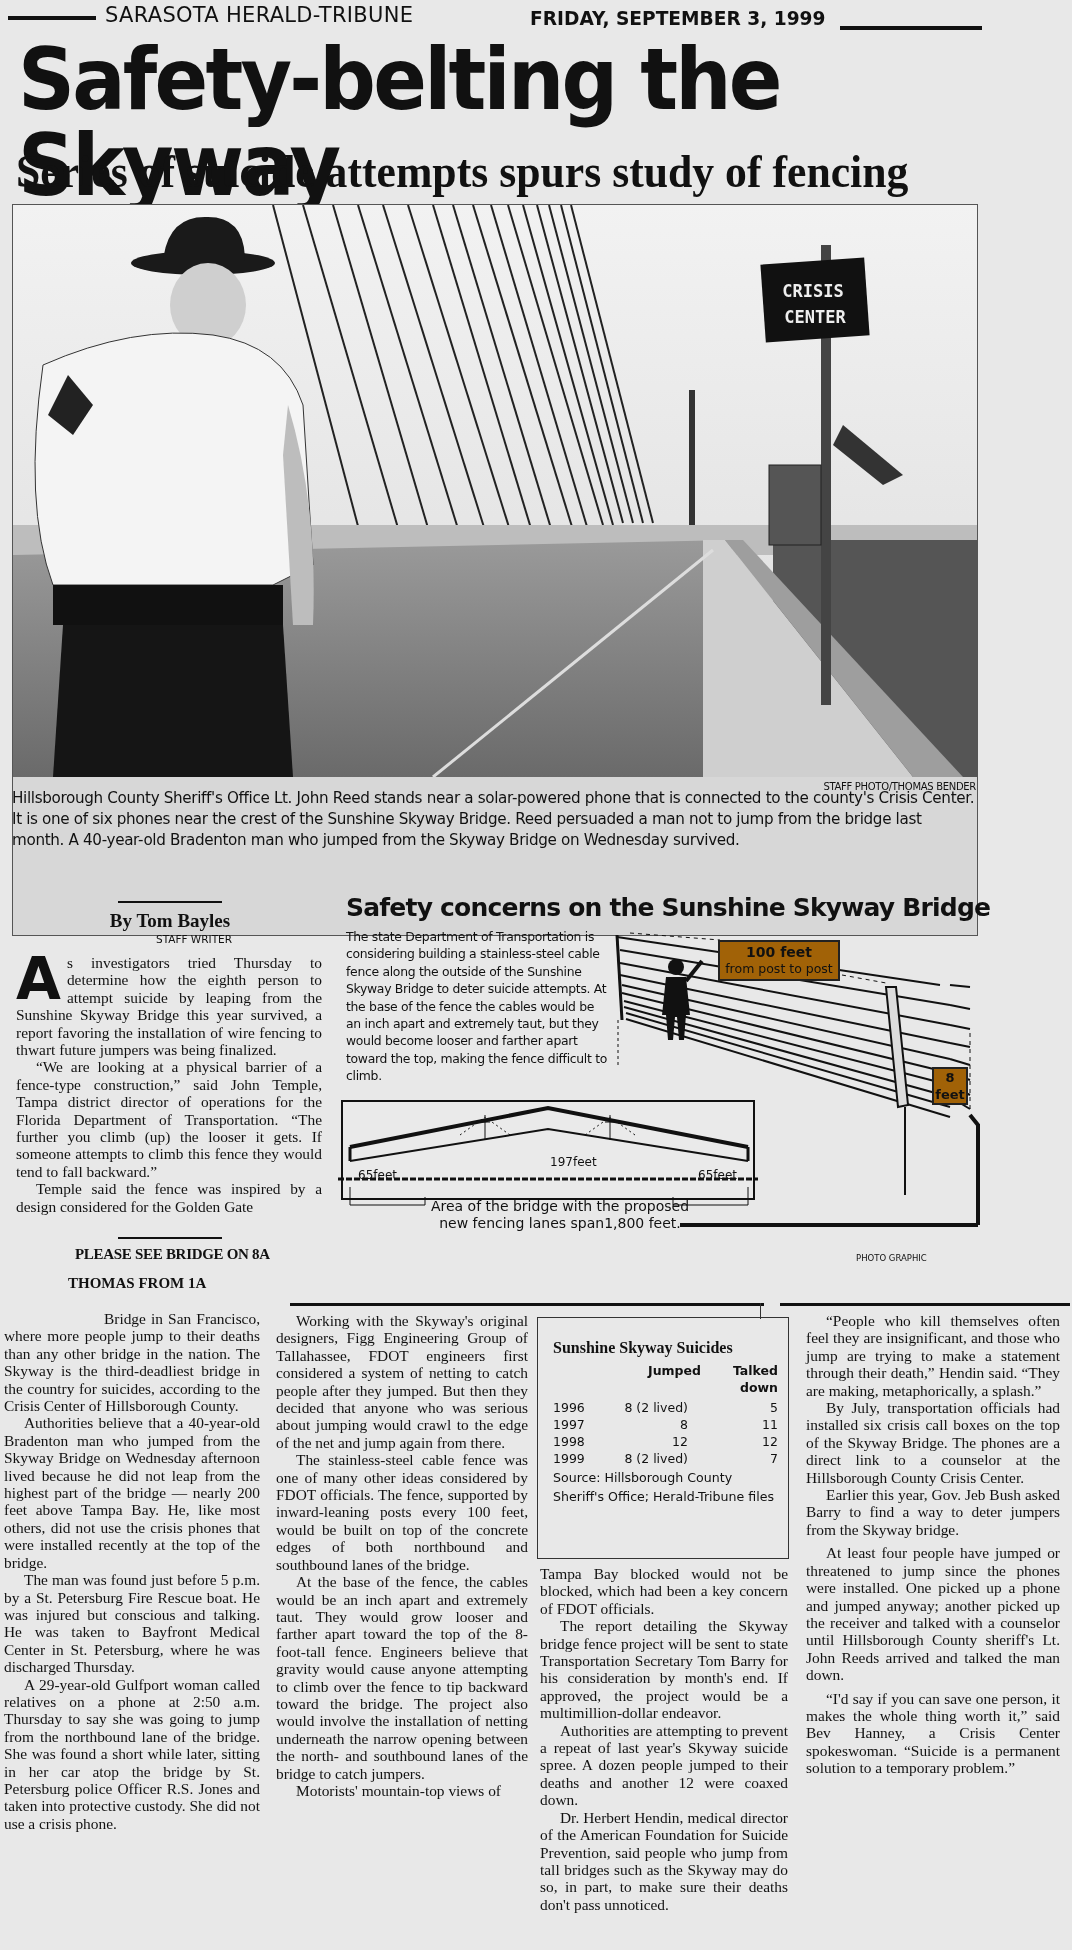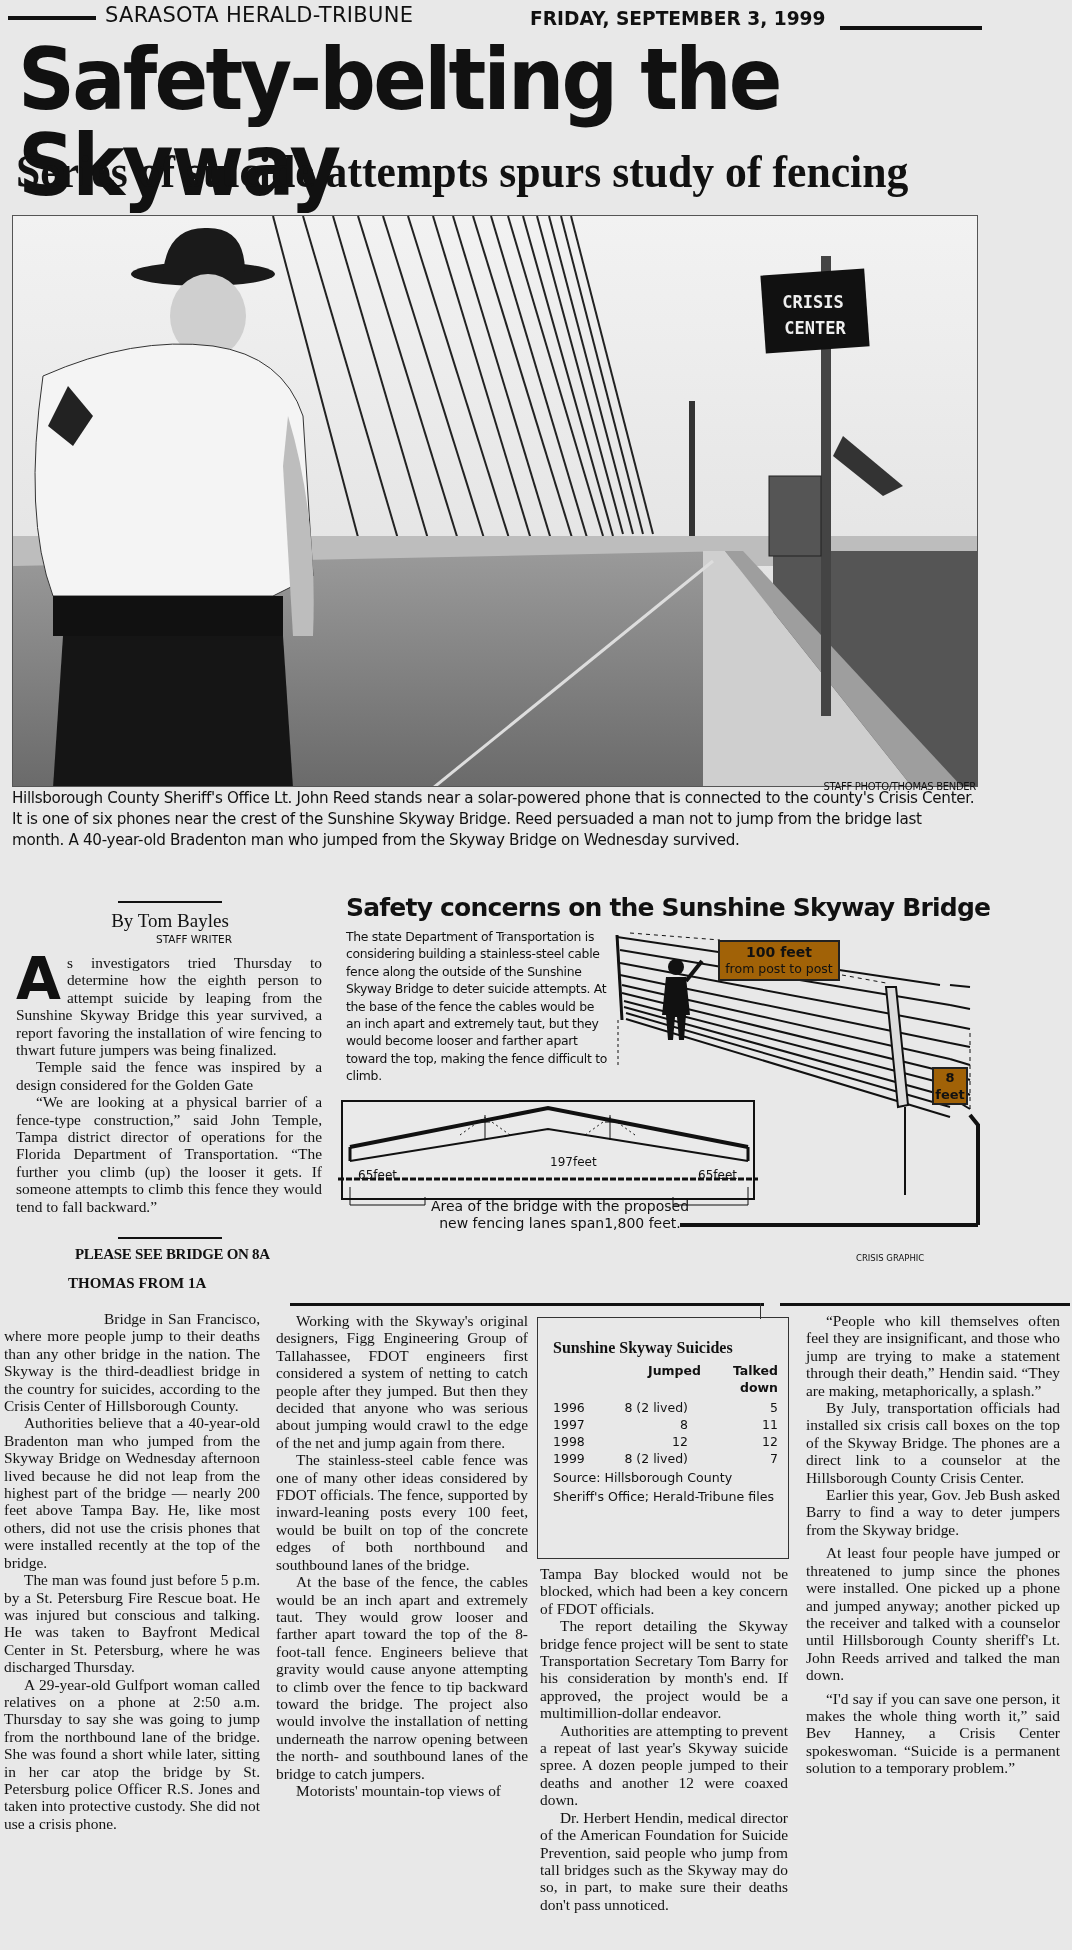--- a/index.html
+++ b/index.html
@@ -9,29 +9,29 @@
   
   .masthead { position: absolute; left: 0; top: 0; width: 888px; height: 38px; }
   .rule { position: absolute; height: 4px; background: #111; }
   .paper-name { position: absolute; left: 105px; top: 3px; font-family: "DejaVu Sans", sans-serif; font-size: 21px; letter-spacing: 0.3px; }
   .date { position: absolute; left: 530px; top: 6px; font-family: "DejaVu Sans", sans-serif; font-weight: bold; font-size: 20px; transform: scaleX(0.93); transform-origin: left; }
 
   .headline { position: absolute; left: 18px; top: 36px; font-family: "DejaVu Sans", sans-serif; font-weight: bold; font-size: 86px; letter-spacing: -3px; transform: scaleX(0.92); transform-origin: left; line-height: 1; }
   .subhead { position: absolute; left: 16px; top: 148px; font-family: "Liberation Serif", serif; font-size: 47px; transform: scaleX(0.93); transform-origin: left; line-height: 1; }
 
   
-  .photo { position: absolute; left: 12px; top: 215px; width: 966px; height: 572px; background: #d7d7d7; overflow: hidden; border: 1px solid #555; }
+  .photo { position: absolute; left: 12px; top: 204px; width: 966px; height: 732px; background: #d7d7d7; overflow: hidden; border: 1px solid #555; }
   .photo svg { display: block; }
 
   .credit { position: absolute; right: 96px; font-family: "DejaVu Sans", sans-serif; font-size: 10px; letter-spacing: -0.3px; }
   .caption { position: absolute; left: 12px; top: 788px; width: 965px; font-family: "DejaVu Sans", sans-serif; font-size: 15.2px; line-height: 21px; letter-spacing: -0.35px; }
 
   
   .byline-rule { position: absolute; left: 118px; top: 901px; width: 104px; height: 2px; background: #111; }
-  .byline { position: absolute; left: 0; top: 910px; width: 340px; text-align: center; font-family: "Liberation Serif", serif; font-weight: normal; font-size: 19px; }
+  .byline { position: absolute; left: 0; top: 910px; width: 340px; text-align: center; font-family: "Liberation Serif", serif; font-weight: bold; font-size: 19px; }
   .byline-role { position: absolute; left: 0; top: 933px; width: 340px; text-align: center; font-family: "DejaVu Sans", sans-serif; font-size: 10.5px; padding-left: 48px; }
 
   .col { position: absolute; font-family: "Liberation Serif", serif; font-size: 15.4px; line-height: 17.4px; text-align: justify; }
   .col p { text-indent: 20px; }
   .col p.noindent { text-indent: 0; }
   .drop { float: left; font-family: "DejaVu Sans", sans-serif; font-weight: bold; font-size: 58px; line-height: 46px; margin: 2px 6px 0 0; }
 
   .jump-rule { position: absolute; left: 118px; top: 1237px; width: 104px; height: 2px; background: #111; }
   .jump { position: absolute; left: 75px; top: 1246px; font-family: "Liberation Serif", serif; font-weight: bold; font-size: 15px; letter-spacing: -0.3px; }
   .from { position: absolute; left: 68px; top: 1275px; font-family: "Liberation Serif", serif; font-weight: bold; font-size: 15px; }
@@ -139,22 +139,22 @@
 </div>
 <div class="credit" style="top:781px;">STAFF PHOTO/THOMAS BENDER</div>
 <p class="caption">Hillsborough County Sheriff's Office Lt. John Reed stands near a solar-powered phone that is connected to the county's Crisis Center. It is one of six phones near the crest of the Sunshine Skyway Bridge. Reed persuaded a man not to jump from the bridge last month. A 40-year-old Bradenton man who jumped from the Skyway Bridge on Wednesday survived.</p>
 
 <div class="byline-rule"></div>
 <div class="byline">By Tom Bayles</div>
 <div class="byline-role">STAFF WRITER</div>
 
 <div class="col" style="left:16px; top:954px; width:306px;">
   <p class="noindent"><span class="drop">A</span><span>s investigators tried Thursday to determine how the eighth person to attempt suicide by leaping from the Sunshine Skyway Bridge this year survived, a report favoring the installation of wire fencing to thwart future jumpers was being finalized.</span></p>
+  <p>“We are looking at a physical barrier of a fence-type construction,” said John Temple, Tampa district director of operations for the Florida Department of Transportation. “The further you climb (up) the looser it gets. If someone attempts to climb this fence they would tend to fall backward.”</p>
   <p>Temple said the fence was inspired by a design considered for the Golden Gate</p>
-  <p>“We are looking at a physical barrier of a fence-type construction,” said John Temple, Tampa district director of operations for the Florida Department of Transportation. “The further you climb (up) the looser it gets. If someone attempts to climb this fence they would tend to fall backward.”</p>
 </div>
 
 <div class="jump-rule"></div>
 <div class="jump">PLEASE SEE BRIDGE ON 8A</div>
 <div class="from">THOMAS  FROM 1A</div>
 
 <div class="g-title">Safety concerns on the Sunshine Skyway Bridge</div>
 <p class="g-text">The state Department of Transportation is considering building a stainless-steel cable fence along the outside of the Sunshine Skyway Bridge to deter suicide attempts. At the base of the fence the cables would be an inch apart and extremely taut, but they would become looser and farther apart toward the top, making the fence difficult to climb.</p>
 
 <svg class="g-svg" width="650" height="330" viewBox="0 0 650 330">
@@ -219,21 +219,21 @@
   <div class="small">from post to post</div>
 </div>
 <div class="g-label label-8">
   <div>8</div>
   <div>feet</div>
 </div>
 <div class="g-small" style="left:358px; top:1168px;">65feet</div>
 <div class="g-small" style="left:550px; top:1155px;">197feet</div>
 <div class="g-small" style="left:698px; top:1168px;">65feet</div>
 <p class="span-text">Area of the bridge with the proposed new fencing lanes span1,800 feet.</p>
-<div class="staff-graphic">CRISIS GRAPHIC</div>
+<div class="staff-graphic">PHOTO GRAPHIC</div>
 
 <div class="sec-rule" style="left:290px; top:1303px; width:474px;"></div>
 <div class="sec-rule" style="left:780px; top:1303px; width:290px;"></div>
 <div class="vline" style="left:760px; top:1303px; height:16px;"></div>
 
 <div class="col" style="left:4px; top:1310px; width:256px;">
   <p style="text-indent:100px;">Bridge in San Francisco, where more people jump to their deaths than any other bridge in the nation. The Skyway is the third-deadliest bridge in the country for suicides, according to the Crisis Center of Hillsborough County.</p>
   <p>Authorities believe that a 40-year-old Bradenton man who jumped from the Skyway Bridge on Wednesday afternoon lived because he did not leap from the highest part of the bridge — nearly 200 feet above Tampa Bay. He, like most others, did not use the crisis phones that were installed recently at the top of the bridge.</p>
   <p>The man was found just before 5 p.m. by a St. Petersburg Fire Rescue boat. He was injured but conscious and talking. He was taken to Bayfront Medical Center in St. Petersburg, where he was discharged Thursday.</p>
   <p>A 29-year-old Gulfport woman called relatives on a phone at 2:50 a.m. Thursday to say she was going to jump from the northbound lane of the bridge. She was found a short while later, sitting in her car atop the bridge by St. Petersburg police Officer R.S. Jones and taken into protective custody. She did not use a crisis phone.</p>

